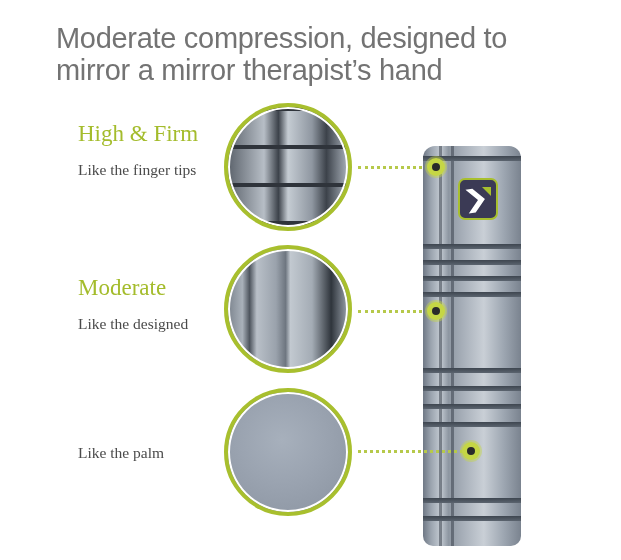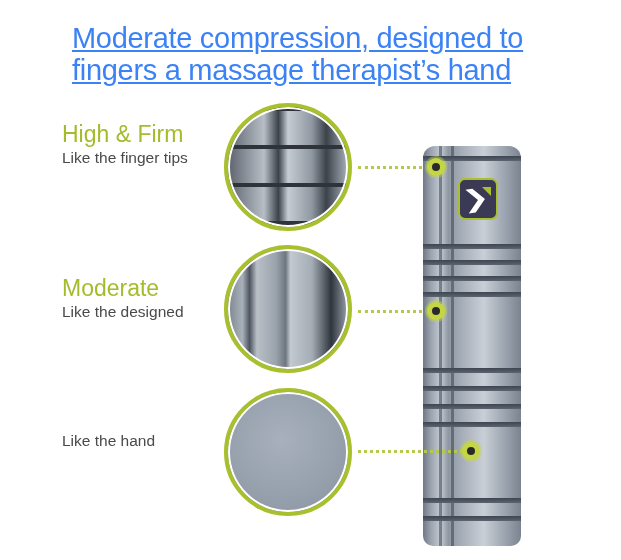--- a/index.html
+++ b/index.html
@@ -1,43 +1,43 @@
 <!DOCTYPE html>
 <html><head>
 <meta charset="utf-8">
 <style>
   html, body { margin:0; padding:0; }
   body { width:621px; height:560px; background:#ffffff; position:relative; overflow:hidden;
          font-family:"Liberation Sans", sans-serif; }
-  .headline { position:absolute; left:72px; top:22px; width:480px; color:#3b82f6;
-              font-size:29px; line-height:32px; font-weight:300; letter-spacing:-0.3px;text-decoration:underline; }
-  .feature { position:absolute; left:62px; }
+  .headline { position:absolute; left:56px; top:22px; width:480px; color:#737373;
+              font-size:29px; line-height:32px; font-weight:300; letter-spacing:-0.3px; }
+  .feature { position:absolute; left:78px;font-family:Liberation Serif, serif; }
   .feature .title { color:#a4bc2c; font-size:23px; line-height:26px; }
-  .feature .sub { color:#4a4a4a; font-size:15.5px; line-height:22px; }
+  .feature .sub { color:#4a4a4a; font-size:15.5px; line-height:22px;margin-top:12px; }
   .zoom-circle { position:absolute; width:120px; height:120px; border-radius:50%;
                  border:4px solid #a8bf2e; overflow:hidden; box-shadow: inset 0 0 0 2px #fff; }
   .dots { position:absolute; height:0; border-top:3px dotted #b6c94a; }
   .marker { position:absolute; width:18px; height:18px; border-radius:50%; background:#c5d645;
             box-shadow:0 0 0 2px rgba(197,214,69,0.45); }
   .marker::after { content:""; position:absolute; left:5px; top:5px; width:8px; height:8px;
                    border-radius:50%; background:#2a2a2a; }
   .roller { position:absolute; left:423px; top:146px; width:98px; height:400px; border-radius:12px 12px 10px 10px;
             background:linear-gradient(90deg,#6f7885 0%,#9aa3ae 8%,#c3cad2 18%,#8e97a2 26%,#a6aeb8 40%,#c9cfd6 62%,#9ea7b2 82%,#7a838f 100%);
             overflow:hidden; }
   .ridge { position:absolute; left:0; right:0; height:5px; background:linear-gradient(180deg,#3e4650,#5b646f); }
   .vgroove { position:absolute; top:0; bottom:0; width:3px; background:rgba(60,68,78,0.55); }
   .logo { position:absolute; left:35px; top:32px; width:40px; height:42px; border-radius:7px;
           background:#3b3a55; border:2px solid #a8bf2e; box-sizing:border-box; }
 </style>
 </head>
 <body>
 
 <div class="headline">
   <div>Moderate compression, designed to</div>
-  <div>fingers a massage therapist’s hand</div>
+  <div>mirror a mirror therapist’s hand</div>
 </div>
 
 <div class="feature" style="top:121px;">
   <div class="title">High &amp; Firm</div>
   <div class="sub">Like the finger tips</div>
 </div>
 <div class="zoom-circle" style="left:224px; top:103px;
      background:
        repeating-linear-gradient(180deg, #2f343b 0 4px, transparent 4px 38px),
        linear-gradient(90deg,#5c636c 0%,#b7bec6 30%,#3c424a 42%,#c5ccd3 50%,#8f97a1 70%,#3c424a 82%,#aab2bb 100%);"></div>
@@ -47,21 +47,21 @@
 <div class="feature" style="top:275px;">
   <div class="title">Moderate</div>
   <div class="sub">Like the designed</div>
 </div>
 <div class="zoom-circle" style="left:224px; top:245px;
      background:linear-gradient(90deg,#7c848e 0%,#a9b1ba 12%,#4e555e 18%,#b9c0c8 24%,#9aa2ac 40%,#6e7680 48%,#c2c9d0 52%,#a4acb5 70%,#2f353c 86%,#9aa2ac 100%);"></div>
 <div class="dots" style="left:358px; top:310px; width:70px;"></div>
 <div class="marker" style="left:427px; top:302px; z-index:3;"></div>
 
 <div class="feature" style="top:430px;">
-  <div class="sub">Like the hand</div>
+  <div class="sub">Like the palm</div>
 </div>
 <div class="zoom-circle" style="left:224px; top:388px;
      background:radial-gradient(circle at 45% 40%,#a7b0bc 0%,#9aa3b0 45%,#8a93a0 100%);"></div>
 <div class="dots" style="left:358px; top:450px; width:105px; z-index:2;"></div>
 
 <div class="roller">
   <div class="vgroove" style="left:16px;"></div>
   <div class="vgroove" style="left:28px;"></div>
   <div class="ridge" style="top:10px;"></div>
   <div class="ridge" style="top:98px;"></div>

